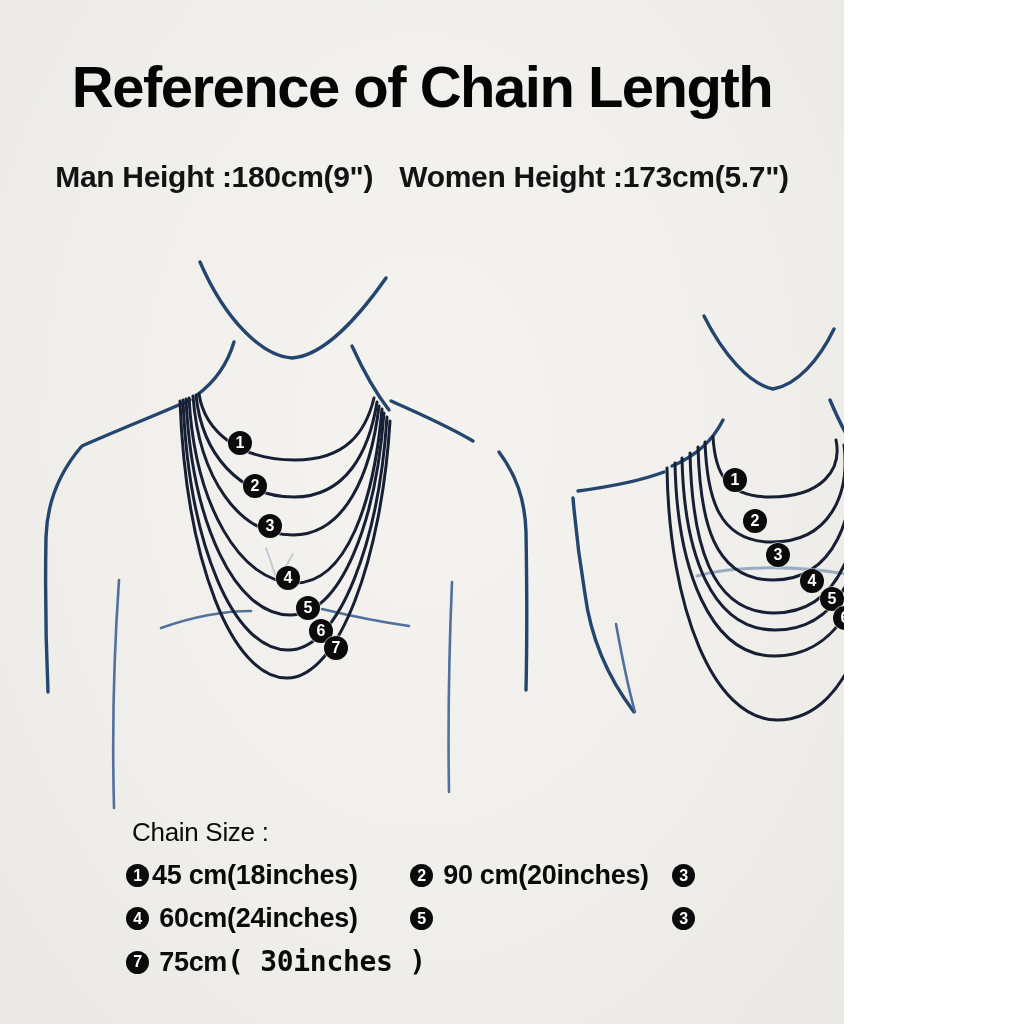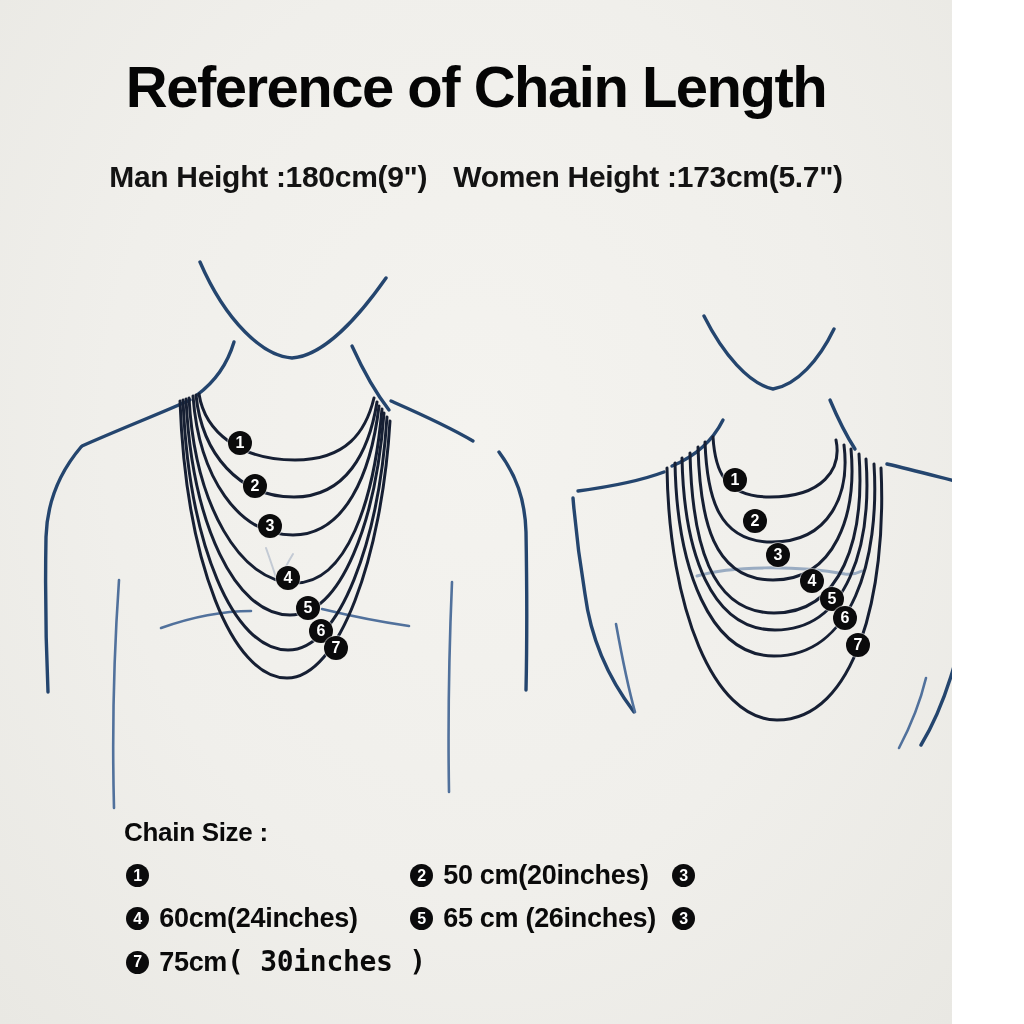--- a/index.html
+++ b/index.html
@@ -8,21 +8,21 @@
     --line-soft:#51719c;
     --chain:#161f33;
     --bust:#9aacc2;
     --marker-bg:#0b0b0c;
     --marker-text:#ffffff;
     --text:#0a0a0a;
   }
   html,body{margin:0;padding:0;}
   .page{
     position:relative;
-    width:952px;height:1024px;
+    width:844px;height:1024px;
     background:radial-gradient(ellipse at 50% 42%, #f4f3ef 0%, var(--background) 55%, #e9e8e3 100%);
     font-family:"Liberation Sans", sans-serif;
     color:var(--text);
     overflow:hidden;
   }
   .title{
     position:absolute;top:58px;left:0;width:100%;
     text-align:center;
     font-size:58px;font-weight:700;letter-spacing:-1.5px;
     color:#050505;line-height:1;
@@ -42,22 +42,22 @@
   .marker{
     position:absolute;width:24px;height:24px;border-radius:50%;
     background:var(--marker-bg);color:var(--marker-text);
     display:flex;align-items:center;justify-content:center;
     font-size:16px;font-weight:700;line-height:1;
     transform:translate(-50%,-50%);
     box-shadow:0 0 0 1px rgba(240,239,235,.55);
   }
   .legend{position:absolute;left:0;top:0;width:100%;}
   .legend-heading{
-    position:absolute;left:124px;top:817px;
-    font-size:26px;font-weight:700;letter-spacing:-0.3px;
+    position:absolute;left:132px;top:817px;
+    font-size:26px;font-weight:400;letter-spacing:-0.3px;
   }
   .legend-grid{
     position:absolute;left:126px;top:862px;
     display:grid;
     grid-template-columns:284px 262px auto;
     row-gap:16px;
     align-items:center;
   }
   .legend-item{
     display:flex;align-items:center;
@@ -151,33 +151,33 @@
   <div class="marker" style="left:778px;top:555px">3</div>
   <div class="marker" style="left:812px;top:581px">4</div>
   <div class="marker" style="left:832px;top:599px">5</div>
   <div class="marker" style="left:845px;top:618px">6</div>
   <div class="marker" style="left:858px;top:645px">7</div>
 
   <div class="legend">
     <div class="legend-heading">Chain Size :</div>
     <div class="legend-grid">
       <div class="legend-item">
-        <span class="badge">1</span>
+        <span class="badge">1</span><span class="txt">45 cm(18inches)</span>
       </div>
       <div class="legend-item">
-        <span class="badge">2</span><span class="txt"> 50 cm(20inches)</span>
+        <span class="badge">2</span><span class="txt"> 90 cm(20inches)</span>
       </div>
       <div class="legend-item">
         <span class="badge">3</span>
       </div>
       <div class="legend-item">
         <span class="badge">4</span><span class="txt"> 60cm(24inches)</span>
       </div>
       <div class="legend-item">
-        <span class="badge">5</span><span class="txt"> 65 cm (26inches)</span>
+        <span class="badge">5</span>
       </div>
       <div class="legend-item">
         <span class="badge">3</span>
       </div>
       <div class="legend-item row3">
         <span class="badge">7</span><span class="txt"> 75cm</span><span class="txt2">( 30inches )</span>
       </div>
     </div>
   </div>
 

